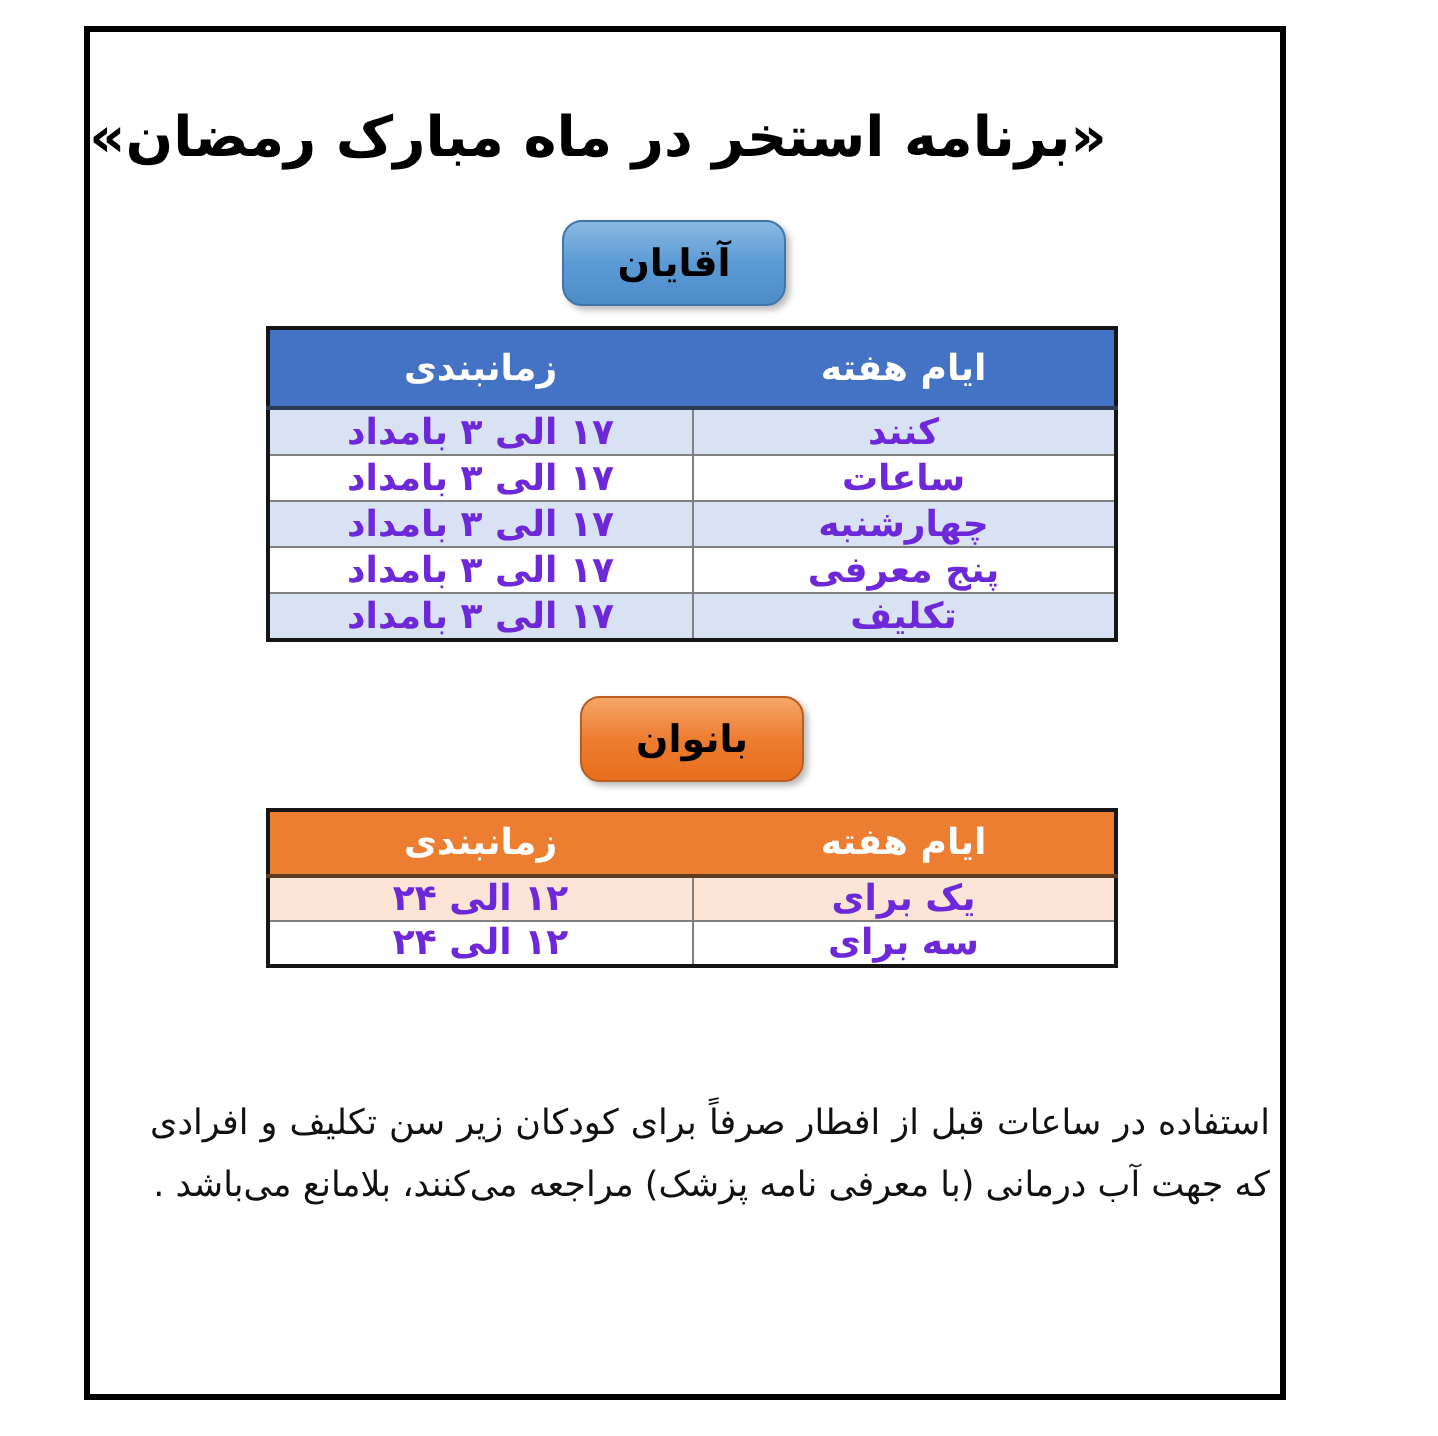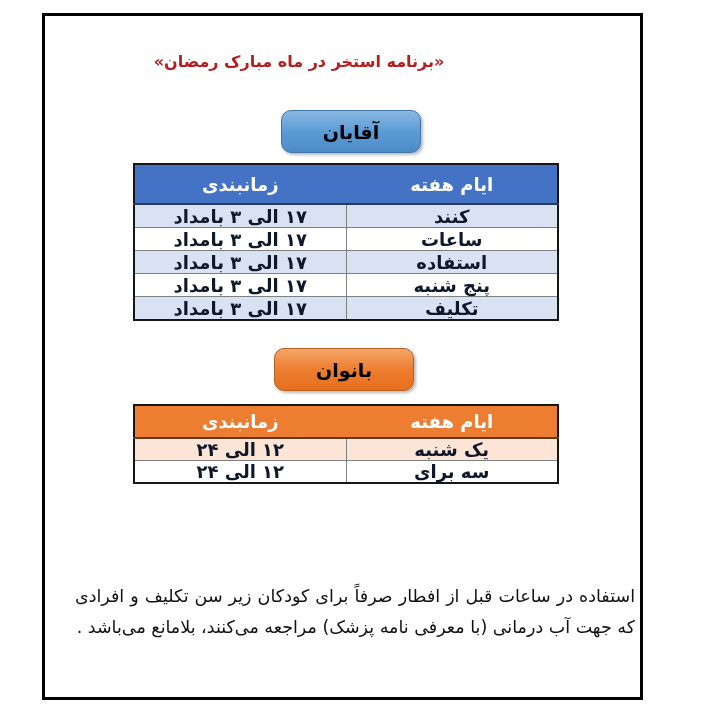--- a/index.html
+++ b/index.html
@@ -1,36 +1,36 @@
 <!DOCTYPE html>
 <html lang="fa"><head>
 <meta charset="utf-8">
 <style>
   html,body{margin:0;padding:0;}
   body{width:719px;height:718px;background:#ffffff;font-family:"DejaVu Sans",sans-serif;}
   .page{position:relative;width:719px;height:718px;background:#ffffff;overflow:hidden;}
   .frame{position:absolute;left:42px;top:13px;width:601px;height:687px;border:3px solid #000;box-sizing:border-box;}
-  .doc-title{position:absolute;top:52px;left:0;width:598px;text-align:center;font-size:16px;font-weight:bold;color:#b91c1c;direction:rtl;}
-  .pill{position:absolute;width:140px;height:43px;border-radius:10px;display:flex;align-items:center;justify-content:center;
+  .doc-title{position:absolute;top:52px;left:0;width:598px;text-align:center;font-size:28px;font-weight:bold;color:#000000;direction:rtl;}
+  .pill{position:absolute;width:112px;height:43px;border-radius:10px;display:flex;align-items:center;justify-content:center;
         font-size:19px;font-weight:bold;color:#000;direction:rtl;box-sizing:border-box;box-shadow:2px 2px 3px rgba(120,120,120,.5);}
   .pill-men{left:281px;top:110px;background:linear-gradient(180deg,#8ab9e2 0%,#5b9bd5 50%,#4e8cc8 100%);border:1px solid #3f75a8;}
-  .pill-women{left:274px;top:348px;background:linear-gradient(180deg,#f4a668 0%,#ed7d31 50%,#e76f1d 100%);border:1px solid #b85e1f;}
+  .pill-women{left:290px;top:348px;background:linear-gradient(180deg,#f4a668 0%,#ed7d31 50%,#e76f1d 100%);border:1px solid #b85e1f;}
   table.sched{position:absolute;left:133px;width:426px;border-collapse:collapse;direction:rtl;table-layout:fixed;
               border:2px solid #161616;}
   table.sched th,table.sched td{text-align:center;vertical-align:middle;font-weight:bold;font-size:18px;padding:0;}
-  table.sched td{border:1px solid #808080;color:#0f172a;background:#fff;margin-top:16px;}
+  table.sched td{border:1px solid #808080;color:#6d28d9;background:#fff;margin-top:16px;}
   .men-table{top:163px;}
   .men-table th{height:38px;background:#4472c4;color:#fff;border:1px solid #4472c4;border-bottom:2px solid #2a3a55;}
   .men-table td{height:22px;}
   .men-table tr.alt td{background:#d9e2f3;}
   .women-table{top:404px;}
   .women-table th{height:31px;background:#ed7d31;color:#fff;border:1px solid #ed7d31;border-bottom:2px solid #5e3a1e;}
   .women-table td{height:21px;}
   .women-table tr.alt td{background:#fce4d6;}
-  .footnote{position:absolute;left:75px;top:581px;width:560px;margin:0;direction:rtl;text-align:justify;
+  .footnote{position:absolute;left:75px;top:547px;width:560px;margin:0;direction:rtl;text-align:justify;
             font-size:17.5px;line-height:31px;color:#111;}
 </style>
 </head>
 <body>
 
 <div class="page">
   <div class="frame"></div>
 
   <div class="doc-title">«برنامه استخر در ماه مبارک رمضان»</div>
 
@@ -48,25 +48,25 @@
     <tbody>
       <tr class="alt">
         <td>کنند</td>
         <td>۱۷ الی ۳ بامداد</td>
       </tr>
       <tr>
         <td>ساعات</td>
         <td>۱۷ الی ۳ بامداد</td>
       </tr>
       <tr class="alt">
-        <td>استفاده</td>
+        <td>چهارشنبه</td>
         <td>۱۷ الی ۳ بامداد</td>
       </tr>
       <tr>
-        <td>پنج شنبه</td>
+        <td>پنج معرفی</td>
         <td>۱۷ الی ۳ بامداد</td>
       </tr>
       <tr class="alt">
         <td>تکلیف</td>
         <td>۱۷ الی ۳ بامداد</td>
       </tr>
     </tbody>
   </table>
 
   <div class="pill pill-women">
@@ -75,21 +75,21 @@
 
   <table class="sched women-table">
     <thead>
       <tr>
         <th>ایام هفته</th>
         <th>زمانبندی</th>
       </tr>
     </thead>
     <tbody>
       <tr class="alt">
-        <td>یک شنبه</td>
+        <td>یک برای</td>
         <td>۱۲ الی ۲۴</td>
       </tr>
       <tr>
         <td>سه برای</td>
         <td>۱۲ الی ۲۴</td>
       </tr>
     </tbody>
   </table>
 
   <p class="footnote">استفاده در ساعات قبل از افطار صرفاً برای کودکان زیر سن تکلیف و افرادی که جهت آب درمانی (با معرفی نامه پزشک) مراجعه می‌کنند، بلامانع می‌باشد .</p>

